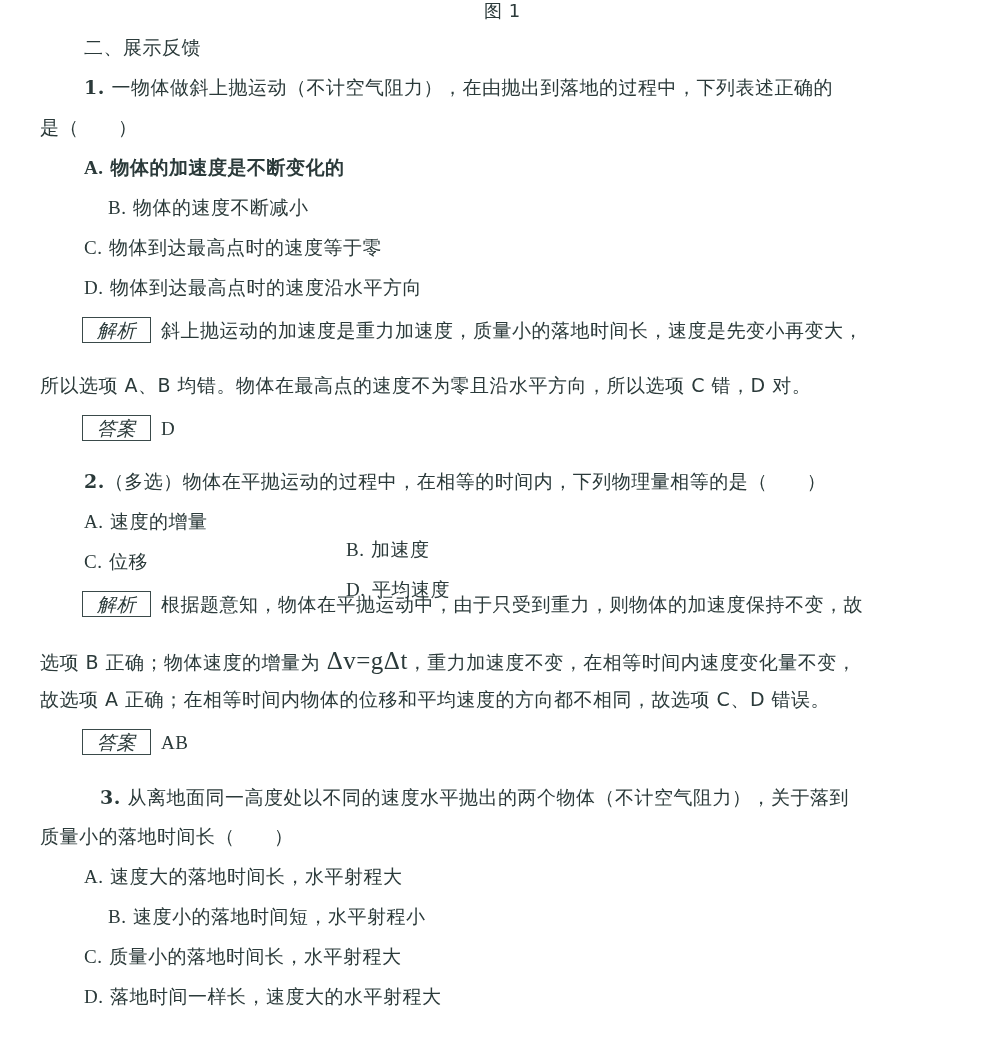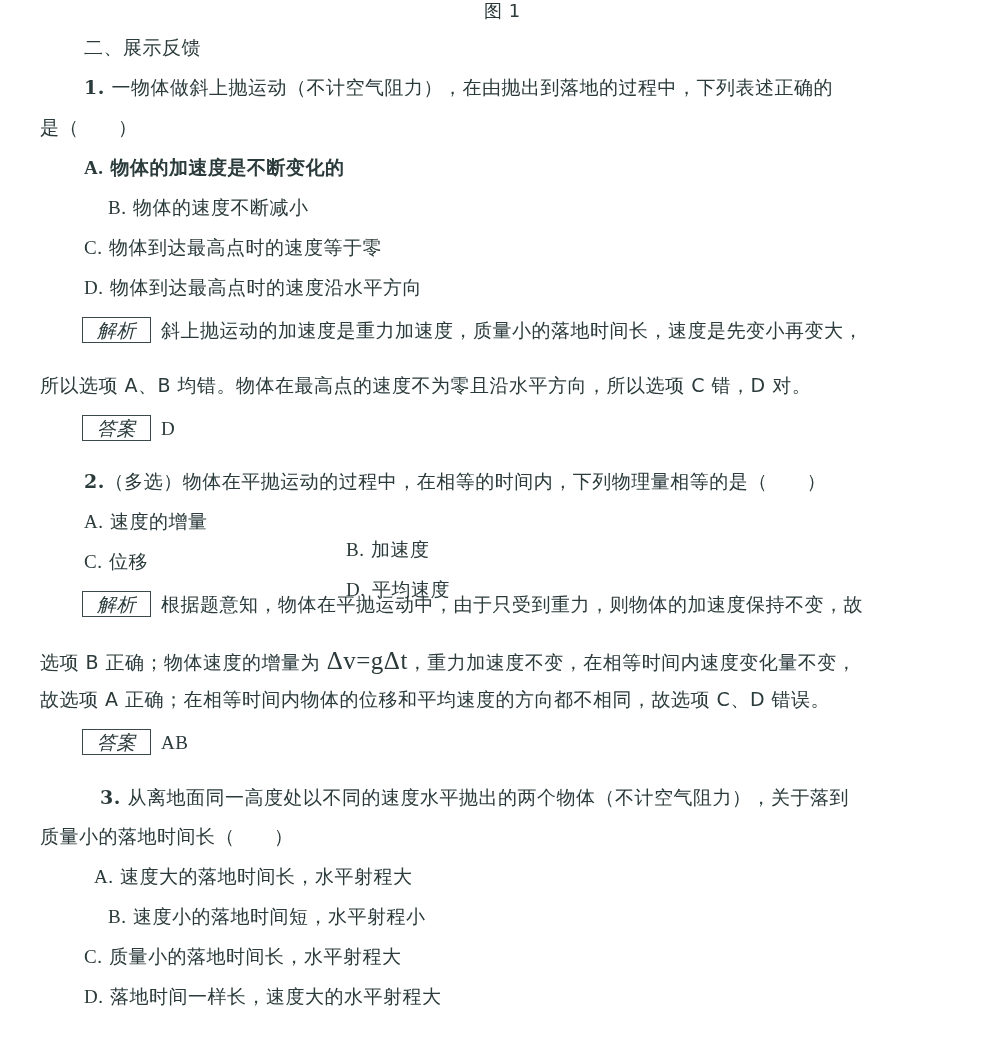--- a/index.html
+++ b/index.html
@@ -127,21 +127,21 @@
   <div class="line" style="left:82px; top:729px;">
     <span class="boxed">答案</span><span class="latin">AB</span>
   </div>
 
   <div class="line" style="left:100px; top:784px;">
     <span class="num">3.</span>
     <span>从离地面同一高度处以不同的速度水平抛出的两个物体（不计空气阻力），关于落到</span>
   </div>
   <div class="line" style="left:40px; top:823px;">质量小的落地时间长（　　）</div>
 
-  <div class="line" style="left:84px; top:863px;margin-left:10px;">
+  <div class="line" style="left:84px; top:863px;">
     <span class="latin">A.</span>
     <span>速度大的落地时间长，水平射程大</span>
   </div>
   <div class="line" style="left:84px; top:903px;margin-left:24px;">
     <span class="latin">B.</span>
     <span>速度小的落地时间短，水平射程小</span>
   </div>
   <div class="line" style="left:84px; top:943px;">
     <span class="latin">C.</span>
     <span>质量小的落地时间长，水平射程大</span>

